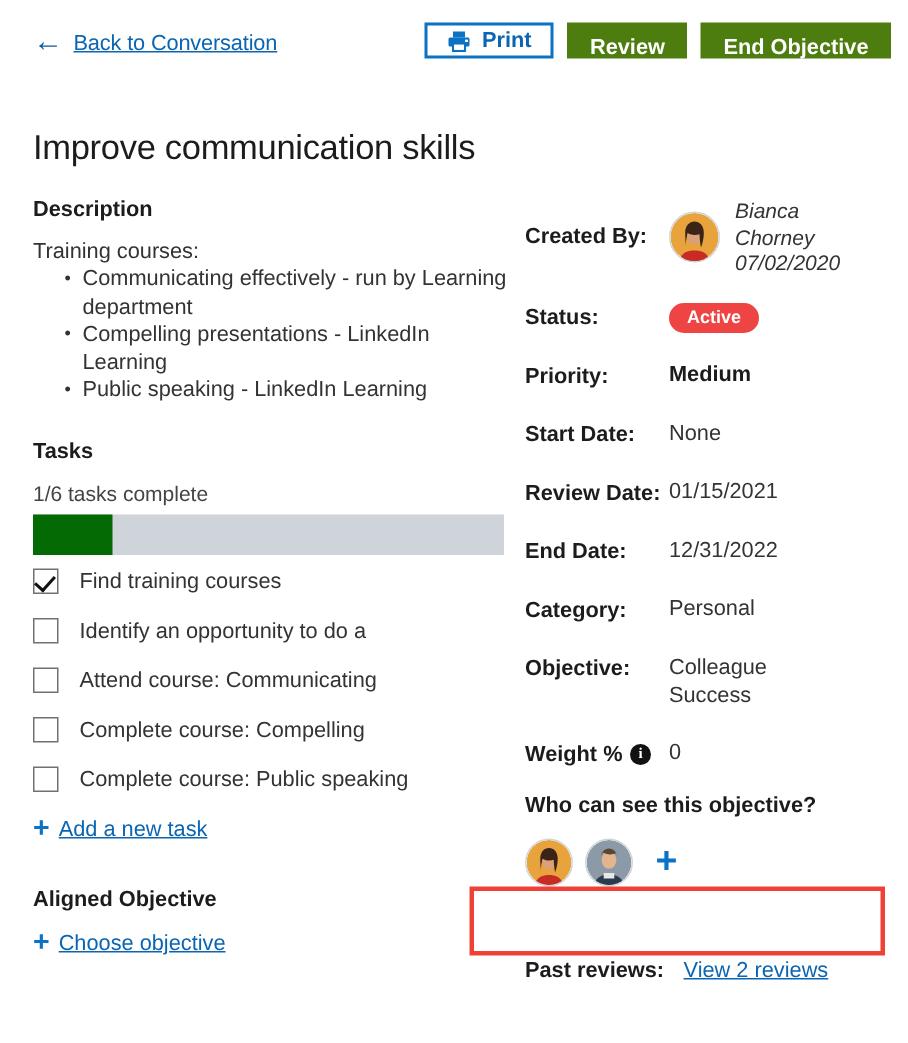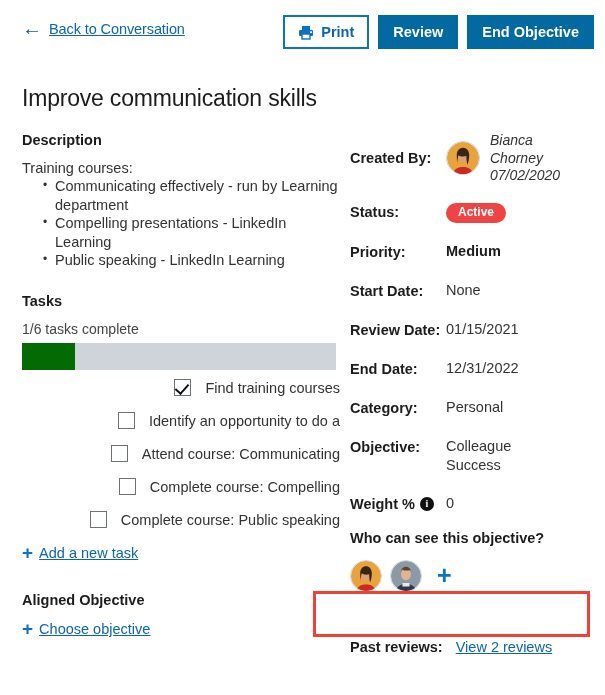--- a/index.html
+++ b/index.html
@@ -53,27 +53,27 @@
     display: flex;
     gap: 9px;
     align-items: stretch;
   }
   .btn {
     border: none;
     font-family: "Liberation Sans", sans-serif;
     font-size: 14.5px;
     font-weight: bold;
     cursor: pointer;
-    height: 34px;
+    height: 24px;
     padding: 0 15px;
     line-height: 34px;
     white-space: nowrap;
   }
   .btn-primary {
-    background: #0369a1;
+    background: #4d7c0f;
     color: #ffffff;
   }
   .btn-outline {
     background: #ffffff;
     color: #0b65b2;
     border: 2px solid #0b72c4;
     display: flex;
     align-items: center;
     gap: 7px;
     padding: 0 13px;
@@ -154,21 +154,20 @@
     background: #046b04;
   }
 
   .task-row {
     display: flex;
     align-items: center;
     gap: 14px;
     height: 30px;
     margin-top: 3px;
     cursor: pointer;
-    justify-content: flex-end;
   }
   .task-row:first-of-type { margin-top: 13px; }
   .cbox {
     width: 17px;
     height: 17px;
     border: 1.4px solid #6b7378;
     background: #ffffff;
     flex: 0 0 auto;
     position: relative;
   }

